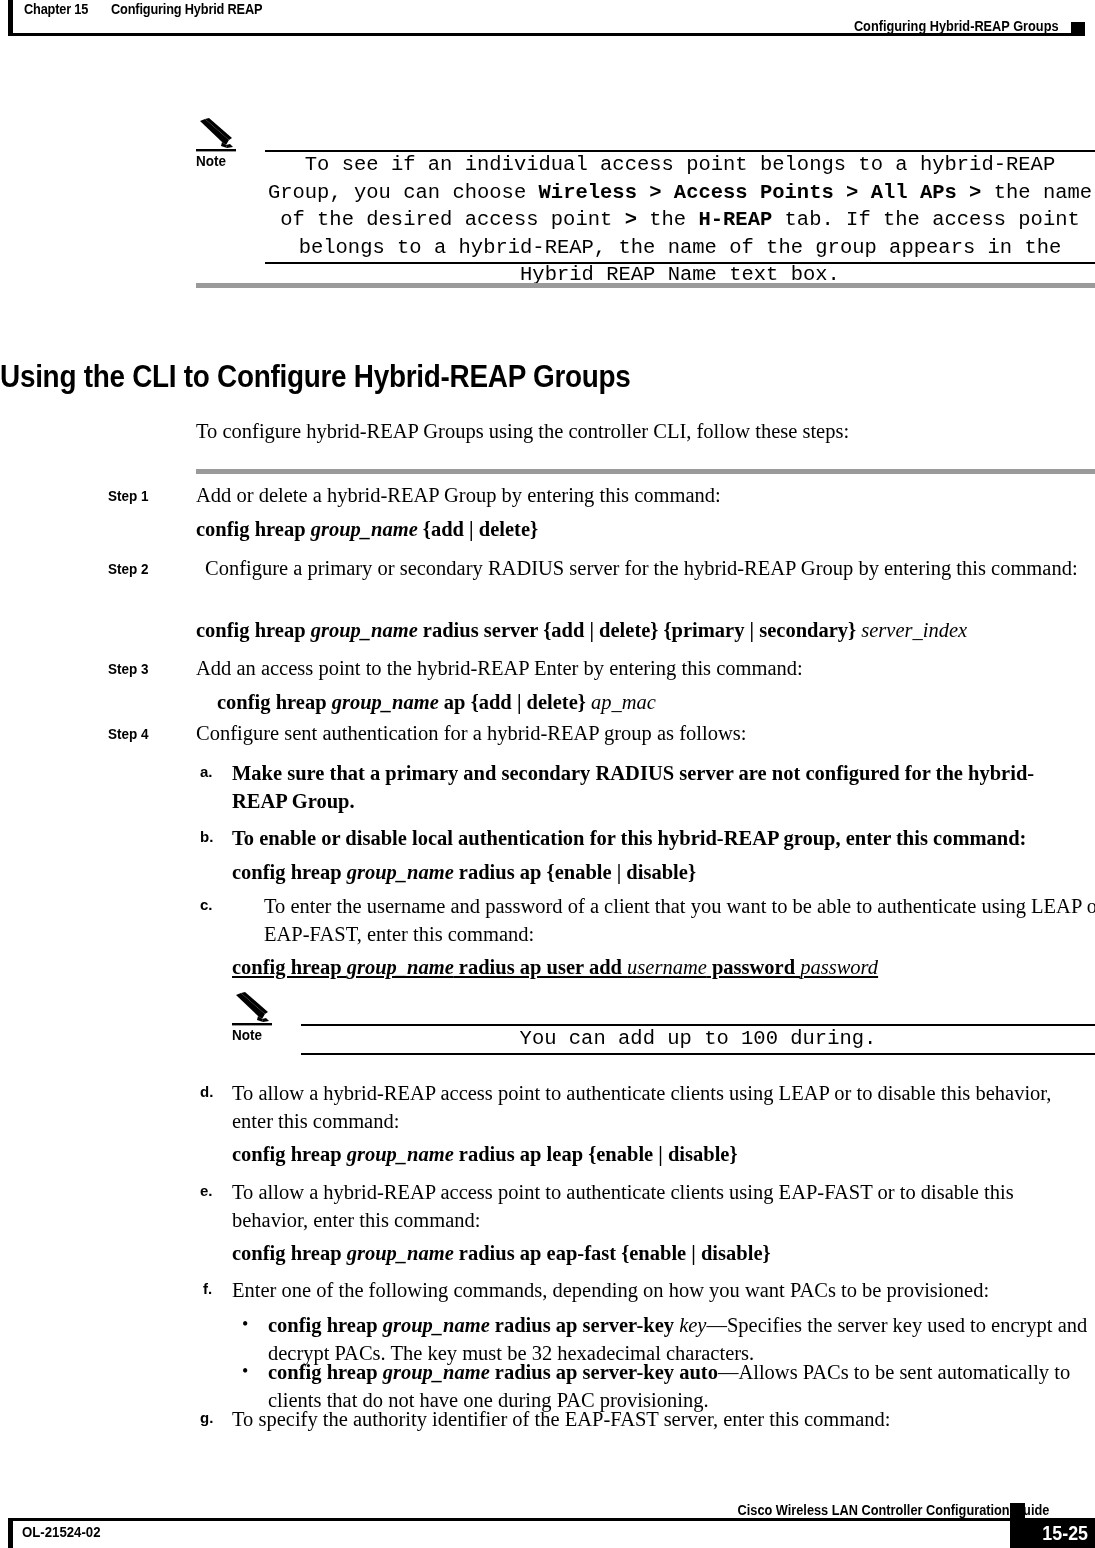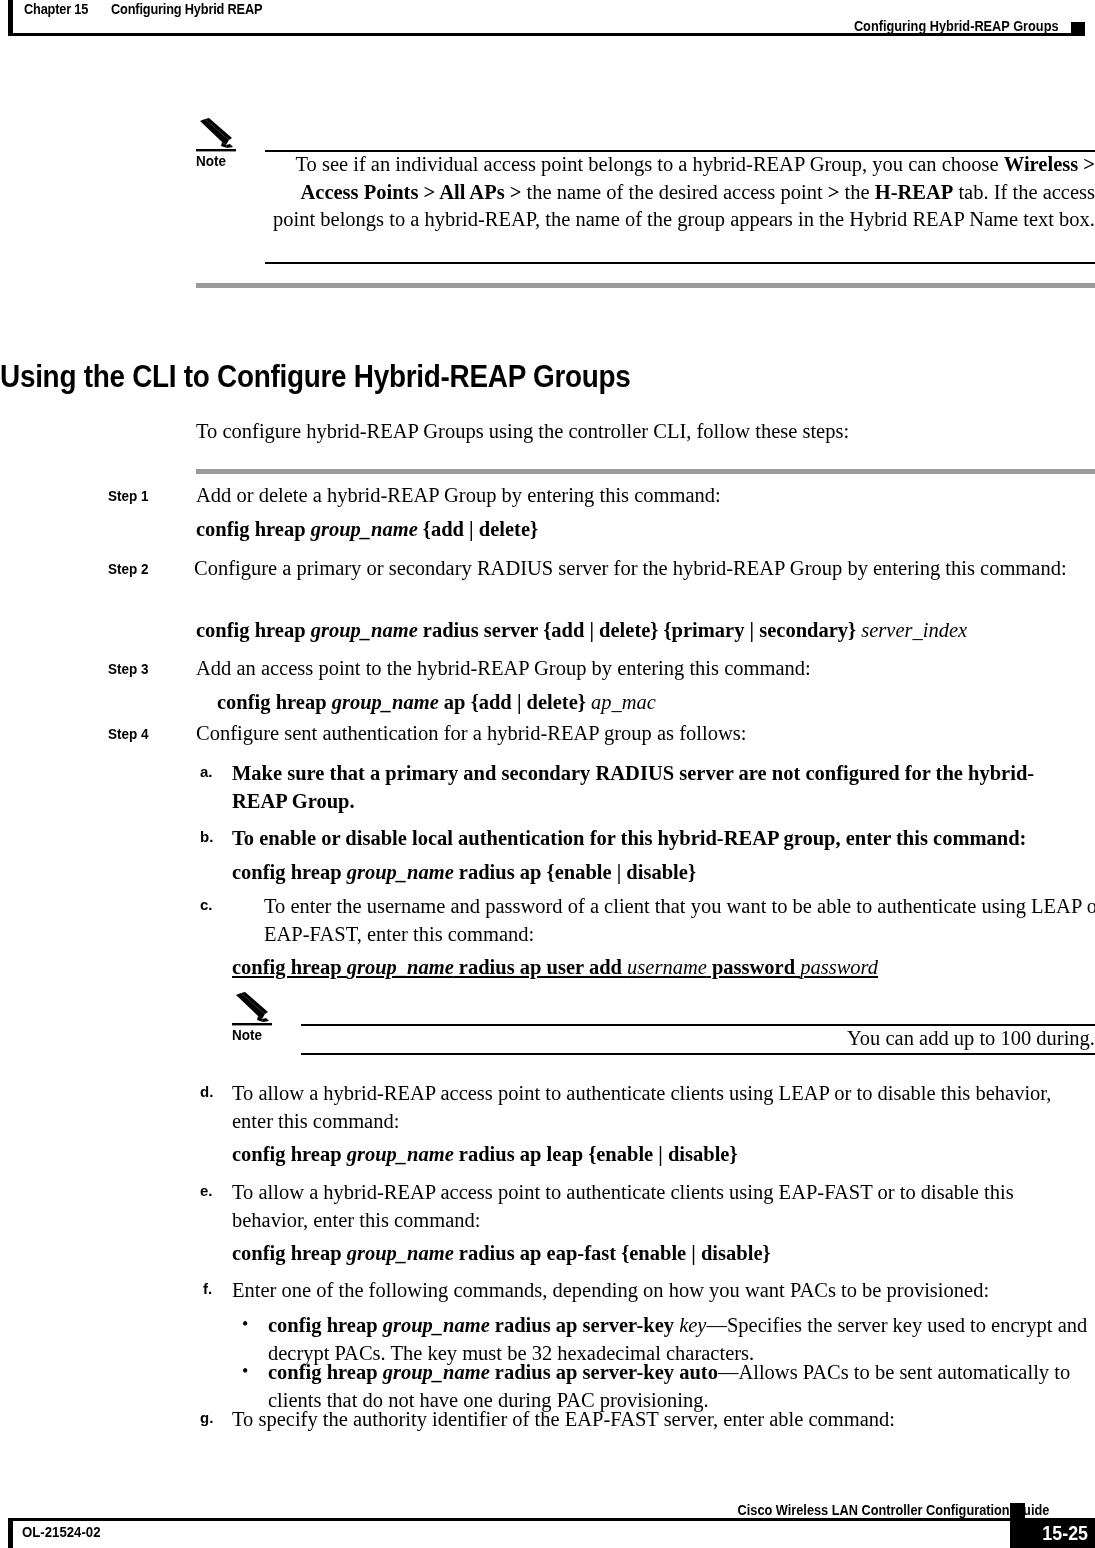--- a/index.html
+++ b/index.html
@@ -99,21 +99,22 @@
   }
   .note-rule-bottom {
     position: absolute;
     height: 2px;
     background: #000;
   }
   .note-text {
     position: absolute;
     font-size: 20.5px;
     line-height: 27.5px;
-    text-align: right;
+    text-align: center;
+    font-family: Liberation Mono, monospace;
   }
 
   
   .h1 {
     position: absolute;
     font-family: "Liberation Sans Narrow", "Liberation Sans", sans-serif;
     font-weight: bold;
     font-size: 31px;
     letter-spacing: -0.3px;
     white-space: nowrap;
@@ -272,25 +273,25 @@
 
 <div class="body-text" style="left:196px; top:418px; width:899px;">To configure hybrid-REAP Groups using the controller CLI, follow these steps:</div>
 
 <div class="gray-rule" style="left:196px; top:469px; width:899px;"></div>
 
 <div class="step-label" style="left:108px; top:487px;">Step 1</div>
 <div class="body-text" style="left:196px; top:482px; width:890px;">Add or delete a hybrid-REAP Group by entering this command:</div>
 <div class="cmd" style="left:196px; top:516px; width:890px;">config hreap <i>group_name</i> {add | delete}</div>
 
 <div class="step-label" style="left:108px; top:560px;">Step 2</div>
-<div class="body-text" style="left:194px; top:555px; width:890px;">Configure a primary or secondary RADIUS server for the hybrid-REAP Group by entering this command:</div>
+<div class="body-text" style="left:205px; top:555px; width:890px;">Configure a primary or secondary RADIUS server for the hybrid-REAP Group by entering this command:</div>
 <div class="cmd" style="left:196px; top:617px; width:890px;">config hreap <i>group_name</i> radius server {add | delete} {primary | secondary} <i class="nb"><b style="font-weight:normal">server_index</b></i></div>
 
 <div class="step-label" style="left:108px; top:660px;">Step 3</div>
-<div class="body-text" style="left:196px; top:655px; width:890px;">Add an access point to the hybrid-REAP Group by entering this command:</div>
+<div class="body-text" style="left:196px; top:655px; width:890px;">Add an access point to the hybrid-REAP Enter by entering this command:</div>
 <div class="cmd" style="left:196px; top:689px; width:890px;margin-left:21px;">config hreap <i>group_name</i> ap {add | delete} <i class="nb">ap_mac</i></div>
 
 <div class="step-label" style="left:108px; top:725px;">Step 4</div>
 <div class="body-text" style="left:196px; top:720px; width:890px;">Configure sent authentication for a hybrid-REAP group as follows:</div>
 
 <div class="sub-label" style="left:200px; top:763px;">a.</div>
 <div class="body-text" style="left:232px; top:760px; width:855px;font-weight:bold;">Make sure that a primary and secondary RADIUS server are not configured for the hybrid-REAP Group.</div>
 
 <div class="sub-label" style="left:200px; top:828px;">b.</div>
 <div class="body-text" style="left:232px; top:825px; width:855px;font-weight:bold;">To enable or disable local authentication for this hybrid-REAP group, enter this command:</div>
@@ -329,21 +330,21 @@
 <div class="sub-label" style="left:203px; top:1280px;">f.</div>
 <div class="body-text" style="left:232px; top:1277px; width:855px;">Enter one of the following commands, depending on how you want PACs to be provisioned:</div>
 
 <div class="bullet-dot" style="left:242px; top:1311px;">•</div>
 <div class="cmd" style="left:268px; top:1312px; width:820px;">config hreap <i>group_name</i> radius ap server-key <i class="nb">key</i><span class="nb">—Specifies the server key used to encrypt and decrypt PACs. The key must be 32 hexadecimal characters.</span></div>
 
 <div class="bullet-dot" style="left:242px; top:1358px;">•</div>
 <div class="cmd" style="left:268px; top:1359px; width:820px;">config hreap <i>group_name</i> radius ap server-key auto<span class="nb">—Allows PACs to be sent automatically to clients that do not have one during PAC provisioning.</span></div>
 
 <div class="sub-label" style="left:200px; top:1409px;">g.</div>
-<div class="body-text" style="left:232px; top:1406px; width:855px;">To specify the authority identifier of the EAP-FAST server, enter able command:</div>
+<div class="body-text" style="left:232px; top:1406px; width:855px;">To specify the authority identifier of the EAP-FAST server, enter this command:</div>
 
 <div class="ftr-right">Cisco Wireless LAN Controller Configuration Guide</div>
 <div class="ftr-square"></div>
 <div class="ftr-rule"></div>
 <div class="ftr-left-bar"></div>
 <div class="ftr-docid">OL-21524-02</div>
 <div class="ftr-pagebox"></div>
 <div class="ftr-pagenum">15-25</div>
 
 </body></html>

